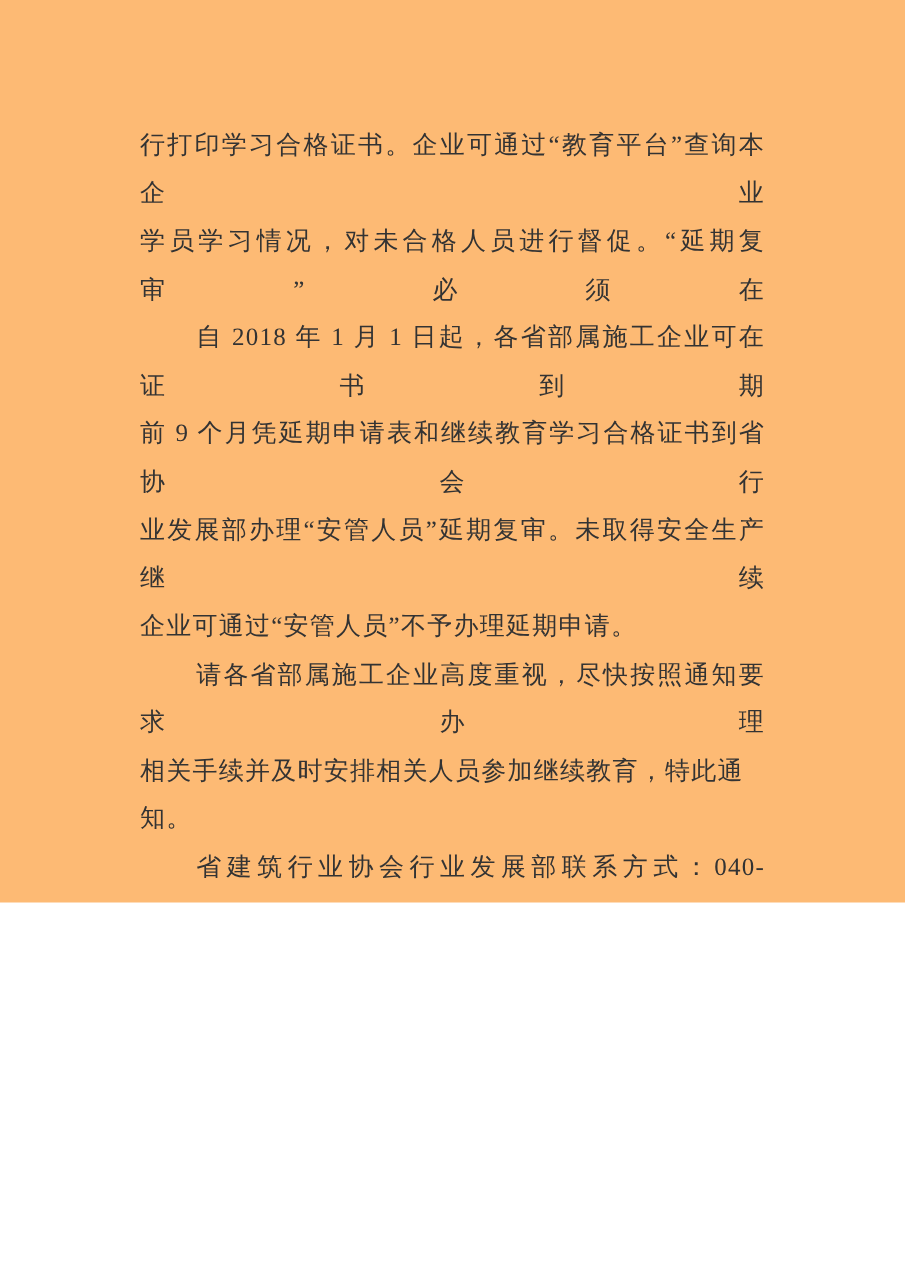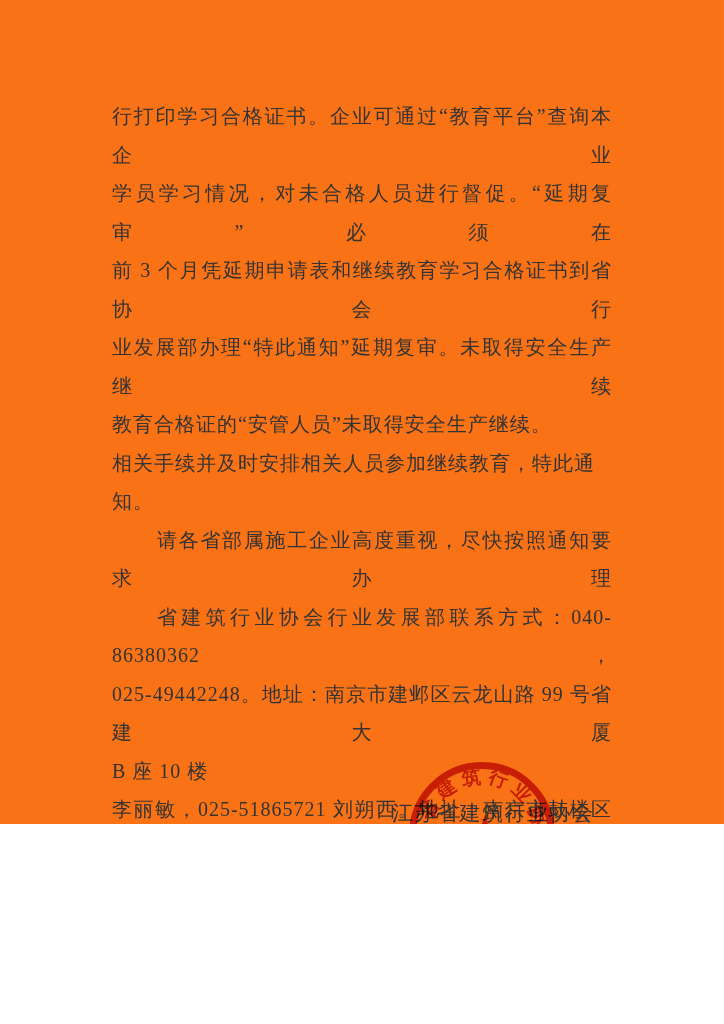--- a/index.html
+++ b/index.html
@@ -3,22 +3,22 @@
 <meta charset="utf-8">
 <style>
   html, body { margin: 0; padding: 0; }
   body {
     width: 724px; height: 1024px;
     background: #ffffff;
     font-family: "Liberation Serif", "DejaVu Serif", serif;
   }
   .page {
     position: relative;
-    width: 724px; height: 824px;
-    background: #f97316;
+    width: 724px; height: 722px;
+    background: #fdba74;
     overflow: hidden;
   }
   .body-text {
     position: absolute;
     left: 112px; top: 97px;
     width: 500px;
     font-size: 20px;
     line-height: 38.5px;
     color: #333333;
   }
@@ -66,25 +66,26 @@
   }
 </style>
 </head>
 <body>
 
 <div class="page">
 
   <div class="body-text">
     <div class="line just">行打印学习合格证书。企业可通过“教育平台”查询本企业</div>
     <div class="line just">学员学习情况，对未合格人员进行督促。“延期复审”必须在</div>
-    <div class="line just">前 3 个月凭延期申请表和继续教育学习合格证书到省协会行</div>
-    <div class="line just">业发展部办理“特此通知”延期复审。未取得安全生产继续</div>
-    <div class="line">教育合格证的“安管人员”未取得安全生产继续。</div>
+    <div class="line just indent">自 2018 年 1 月 1 日起，各省部属施工企业可在证书到期</div>
+    <div class="line just">前 9 个月凭延期申请表和继续教育学习合格证书到省协会行</div>
+    <div class="line just">业发展部办理“安管人员”延期复审。未取得安全生产继续</div>
+    <div class="line">企业可通过“安管人员”不予办理延期申请。</div>
+    <div class="line just indent">请各省部属施工企业高度重视，尽快按照通知要求办理</div>
     <div class="line">相关手续并及时安排相关人员参加继续教育，特此通知。</div>
-    <div class="line just indent">请各省部属施工企业高度重视，尽快按照通知要求办理</div>
     <div class="line just indent">省建筑行业协会行业发展部联系方式：040-86380362，</div>
     <div class="line just">025-49442248。地址：南京市建邺区云龙山路 99 号省建大厦</div>
     <div class="line">B 座 10 楼</div>
     <div class="line just">李丽敏，025-51865721 刘朔西。地址：南京市鼓楼区东宝路</div>
 
   </div>
 
   <div class="sig-org">江苏省建筑行业协会</div>
   <div class="sig-date">2017 年 12 月 2　日</div>
 

